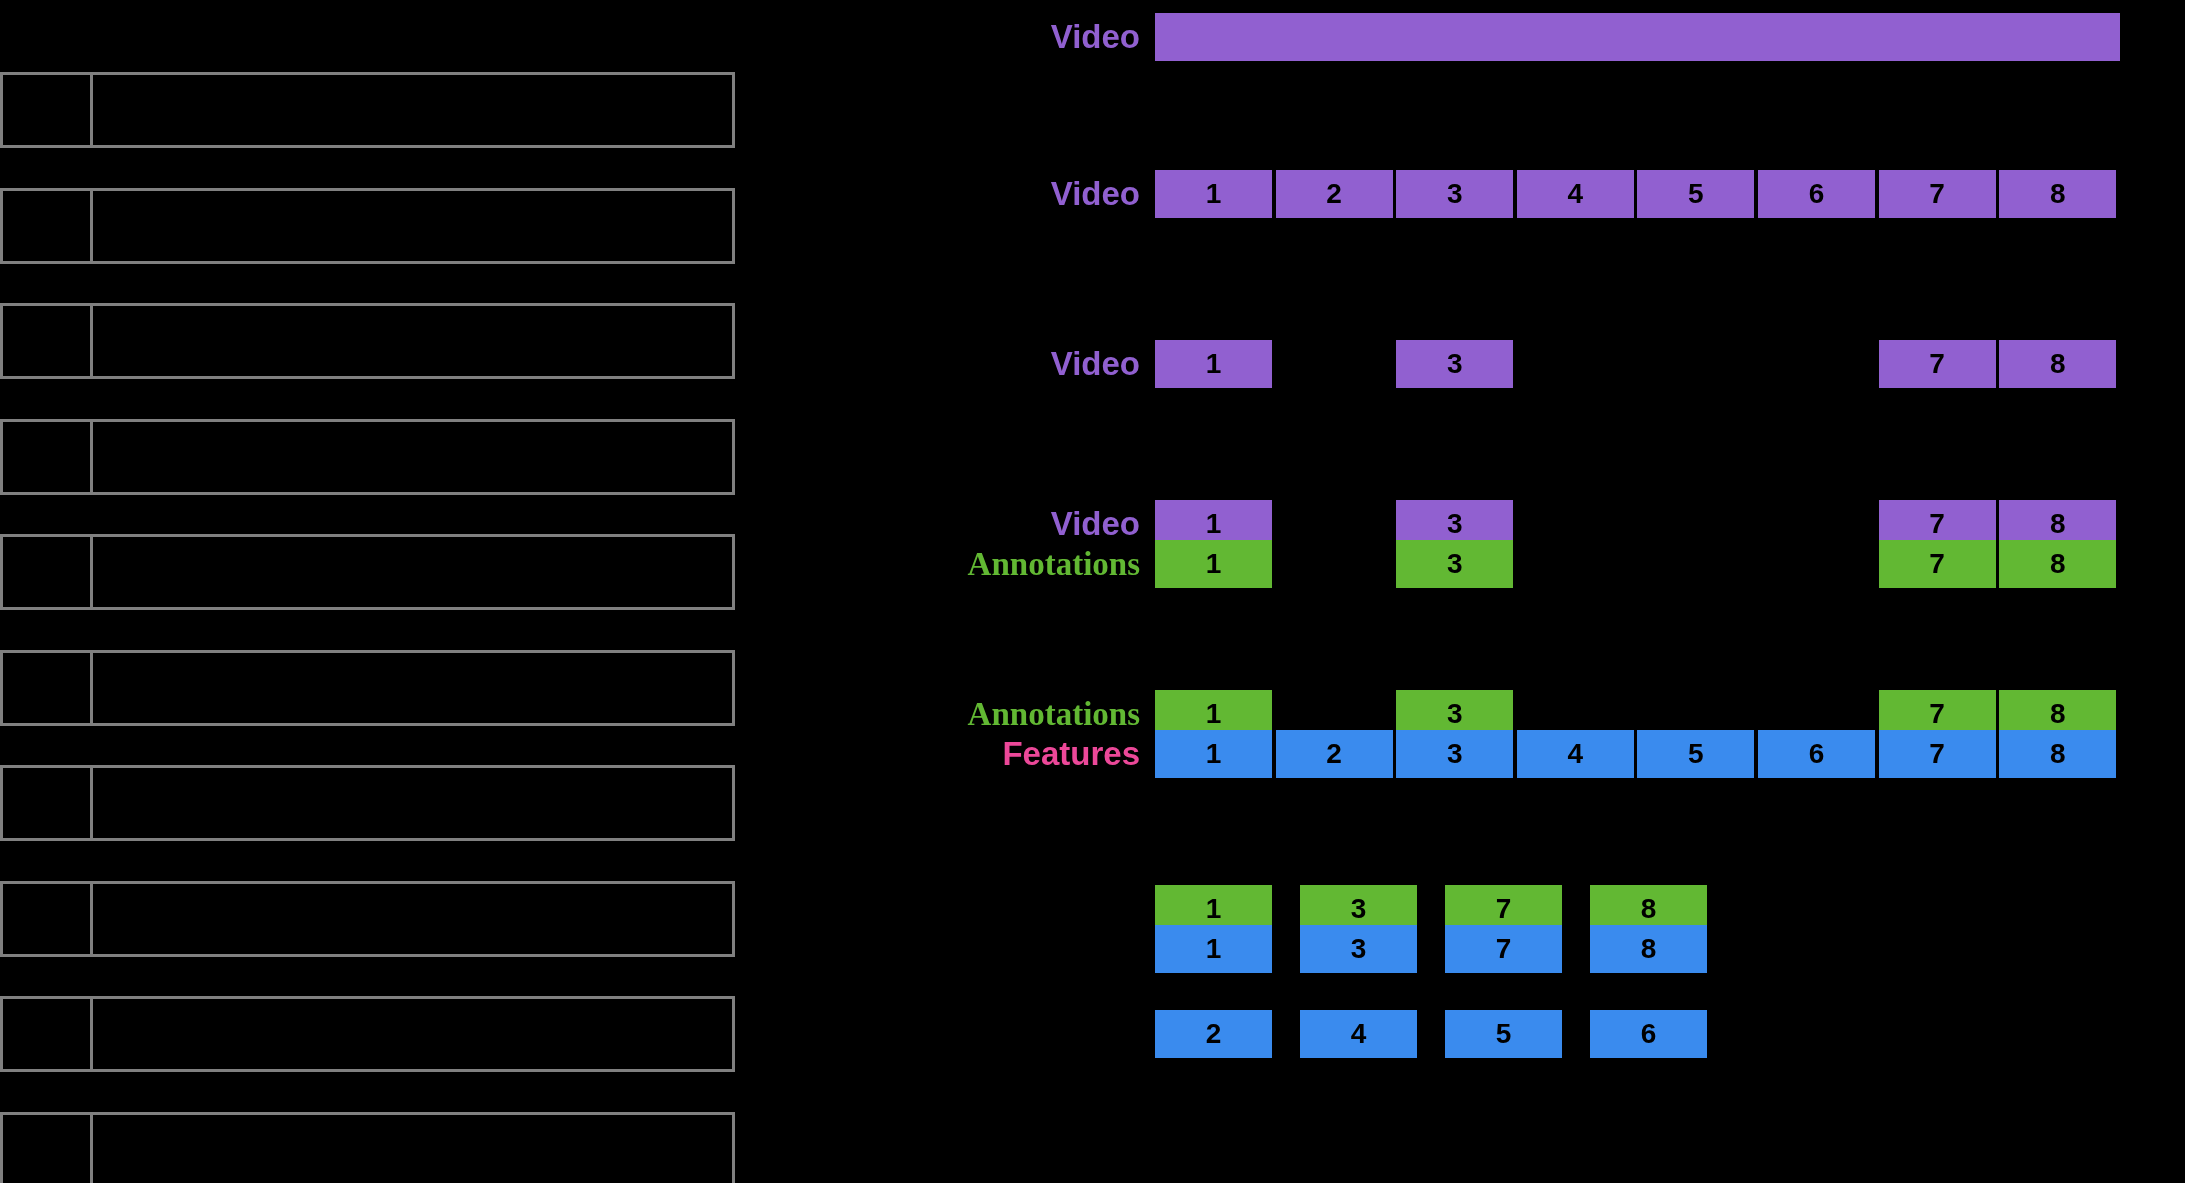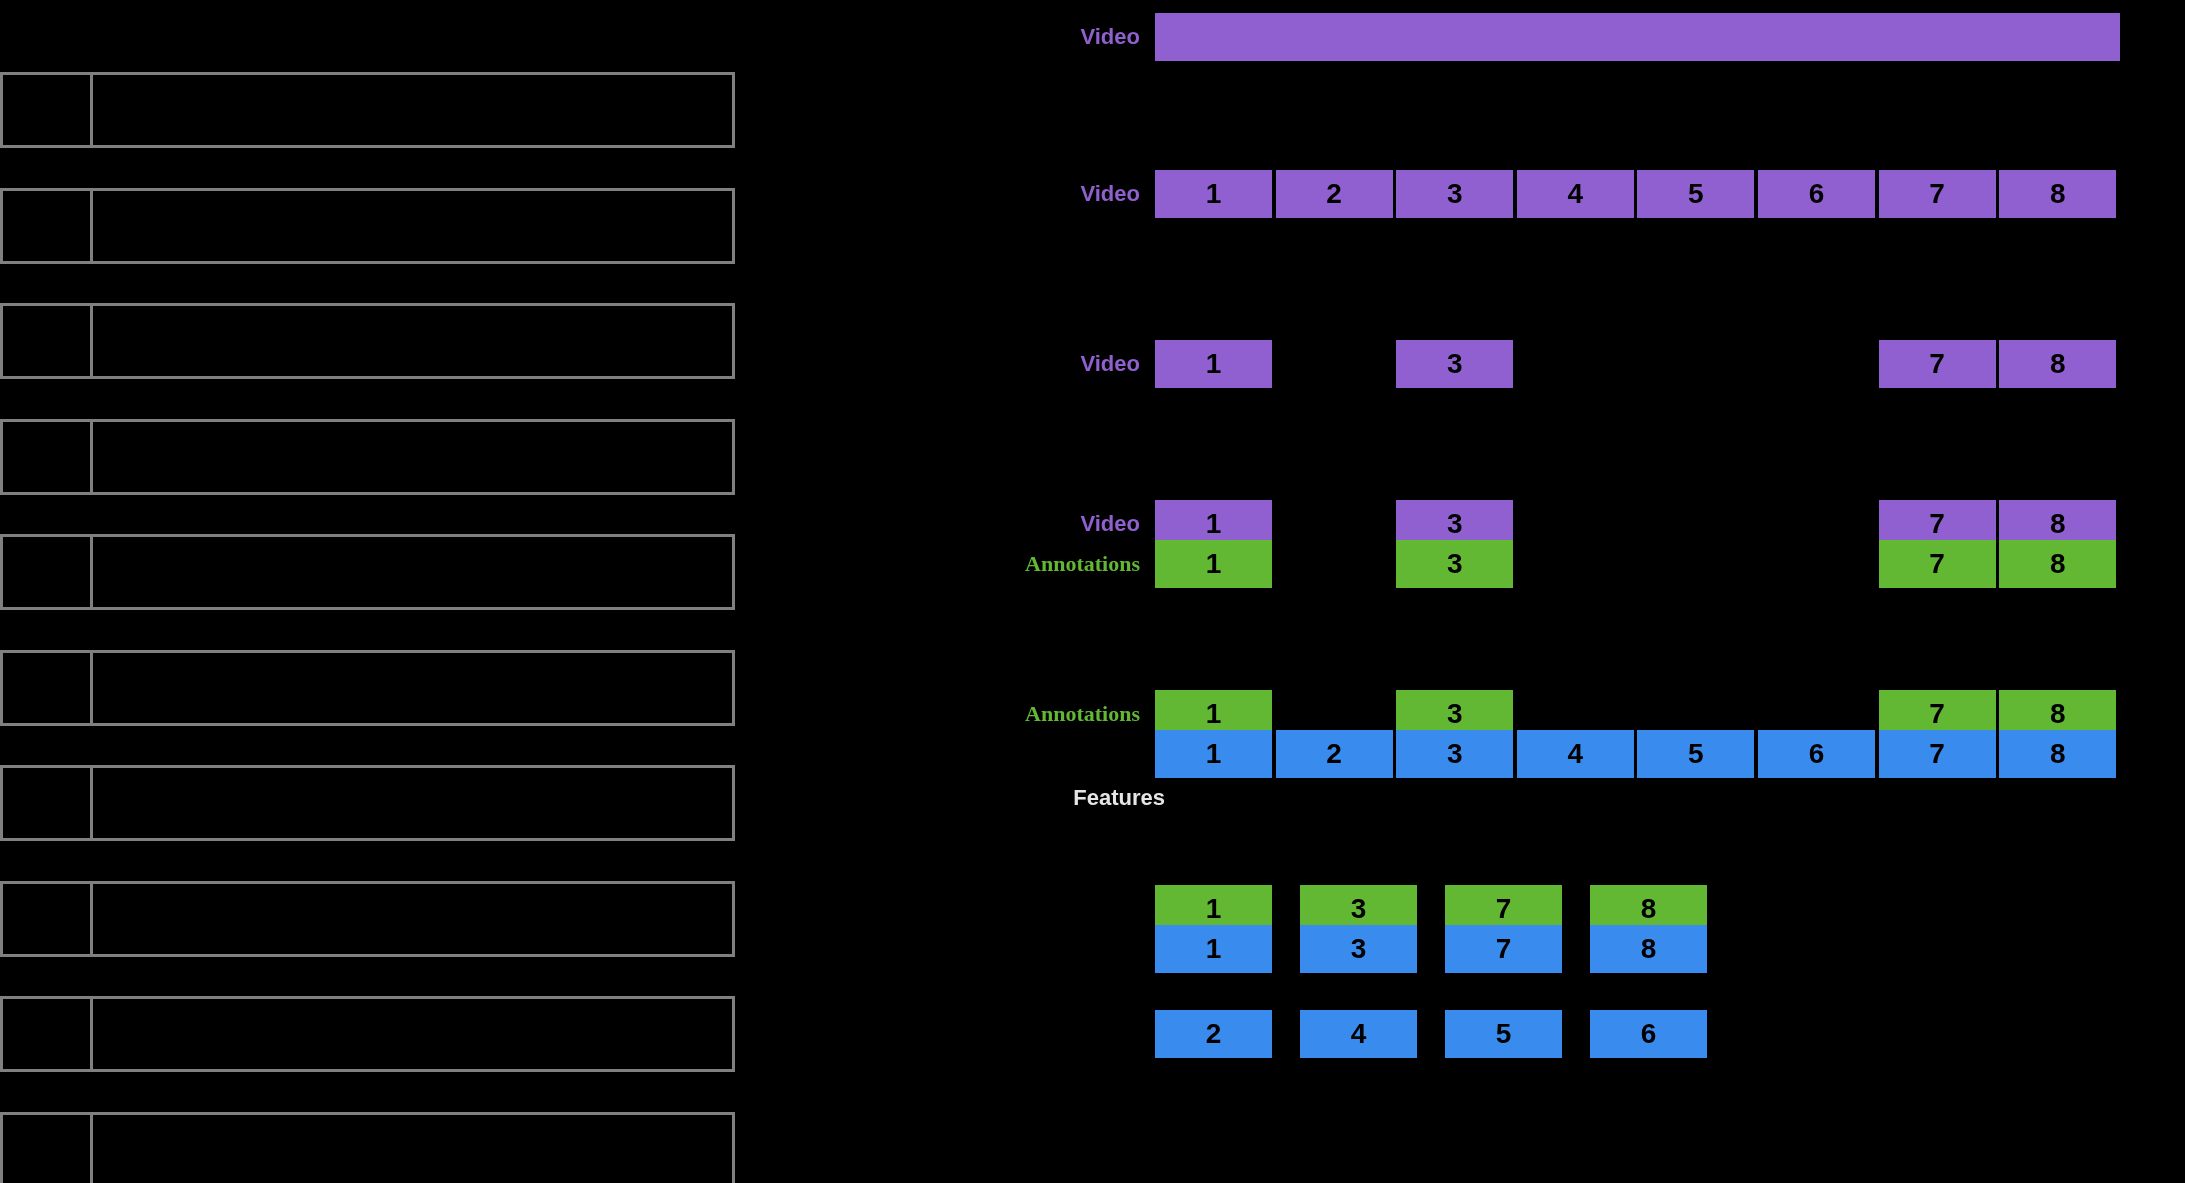--- a/index.html
+++ b/index.html
@@ -65,21 +65,21 @@
     position: absolute;
     height: 48px;
   }
   .track-label {
     position: absolute;
     right: 0;
     top: 0;
     height: 48px;
     line-height: 48px;
     text-align: right;
-    font-size: 22px;
+    font-size: 33px;
     font-weight: bold;
     white-space: nowrap;
     letter-spacing: 0px;
   }
   .label-video { color: #9160D0; }
   .label-annotations { color: #62B833; font-family: Liberation Serif, serif; }
   .label-features { color: #3A8BEE; }
 
   .seg {
     position: absolute;
@@ -187,21 +187,21 @@
       <div class="seg annotation" style="left: 1999.2px; width: 117px; background: rgb(98, 184, 51);">8</div>
     </div>
     <div class="track" style="top: 690px; left: 0px; width: 2185px;">
       <div class="track-label label-annotations" style="right: 1045px; color: rgb(98, 184, 51);">Annotations</div>
       <div class="seg annotation" style="left: 1155px; width: 117px; background: rgb(98, 184, 51);">1</div>
       <div class="seg annotation" style="left: 1396.2px; width: 117px; background: rgb(98, 184, 51);">3</div>
       <div class="seg annotation" style="left: 1878.6px; width: 117px; background: rgb(98, 184, 51);">7</div>
       <div class="seg annotation" style="left: 1999.2px; width: 117px; background: rgb(98, 184, 51);">8</div>
     </div>
     <div class="track" style="top: 730px; left: 0px; width: 2185px;">
-      <div class="track-label label-features" style="right: 1020px; color: #e5e5e5; margin-top: 44px;">Features</div>
+      <div class="track-label label-features" style="right: 1045px; color: #ec4899;">Features</div>
       <div class="seg feature" style="left: 1155px; width: 117px; background: rgb(58, 139, 238);">1</div>
       <div class="seg feature" style="left: 1275.6px; width: 117px; background: rgb(58, 139, 238);">2</div>
       <div class="seg feature" style="left: 1396.2px; width: 117px; background: rgb(58, 139, 238);">3</div>
       <div class="seg feature" style="left: 1516.8px; width: 117px; background: rgb(58, 139, 238);">4</div>
       <div class="seg feature" style="left: 1637.4px; width: 117px; background: rgb(58, 139, 238);">5</div>
       <div class="seg feature" style="left: 1758px; width: 117px; background: rgb(58, 139, 238);">6</div>
       <div class="seg feature" style="left: 1878.6px; width: 117px; background: rgb(58, 139, 238);">7</div>
       <div class="seg feature" style="left: 1999.2px; width: 117px; background: rgb(58, 139, 238);">8</div>
     </div>
     <div class="track" style="top: 885px; left: 0px; width: 2185px;">

